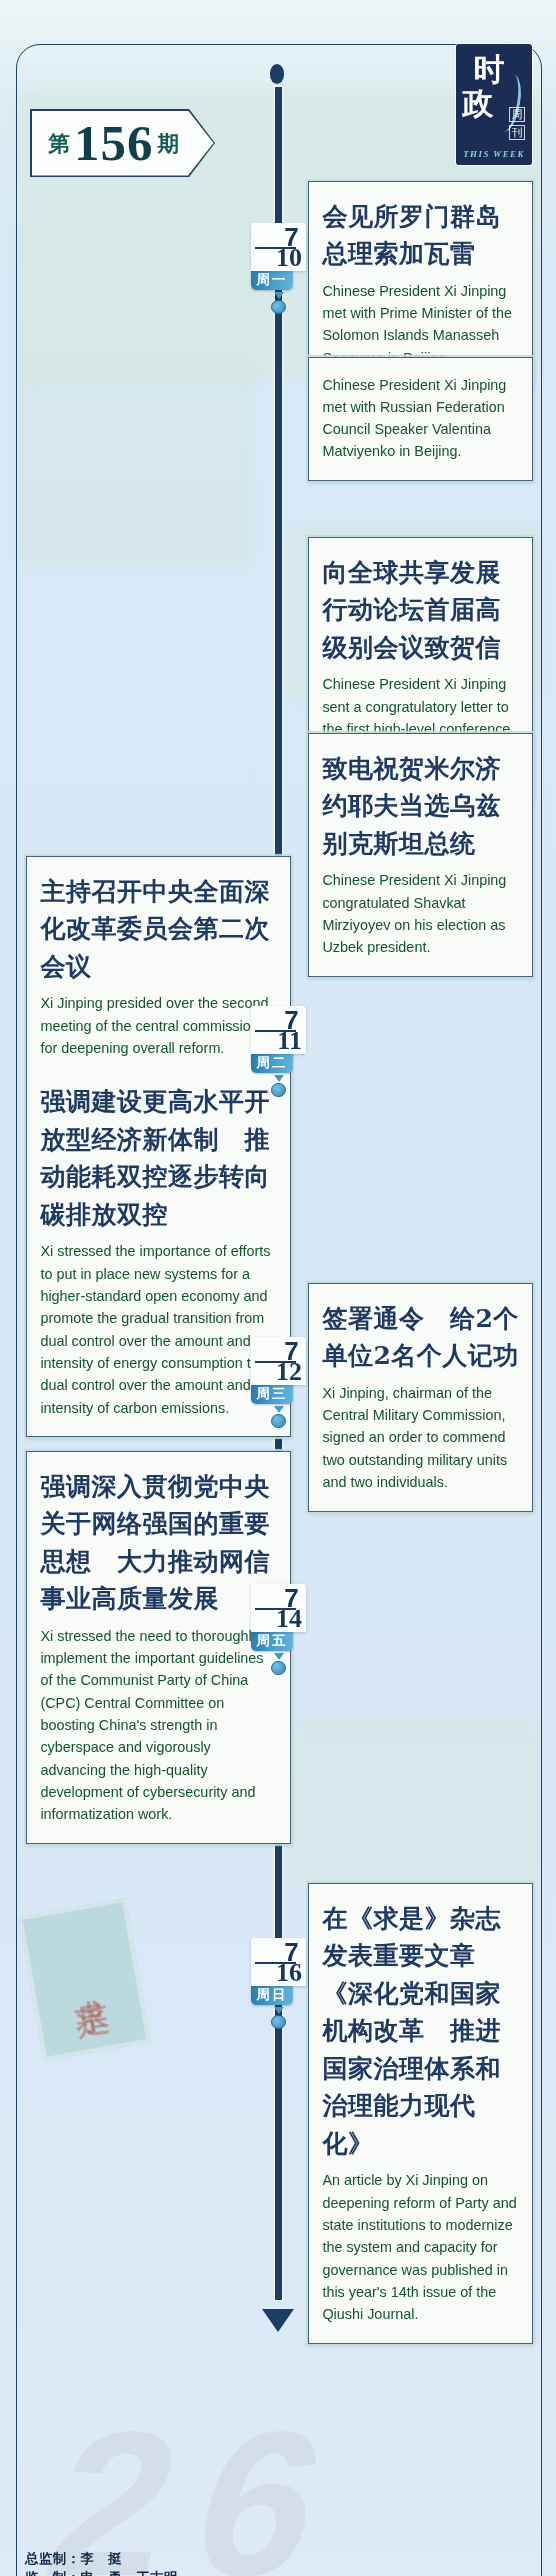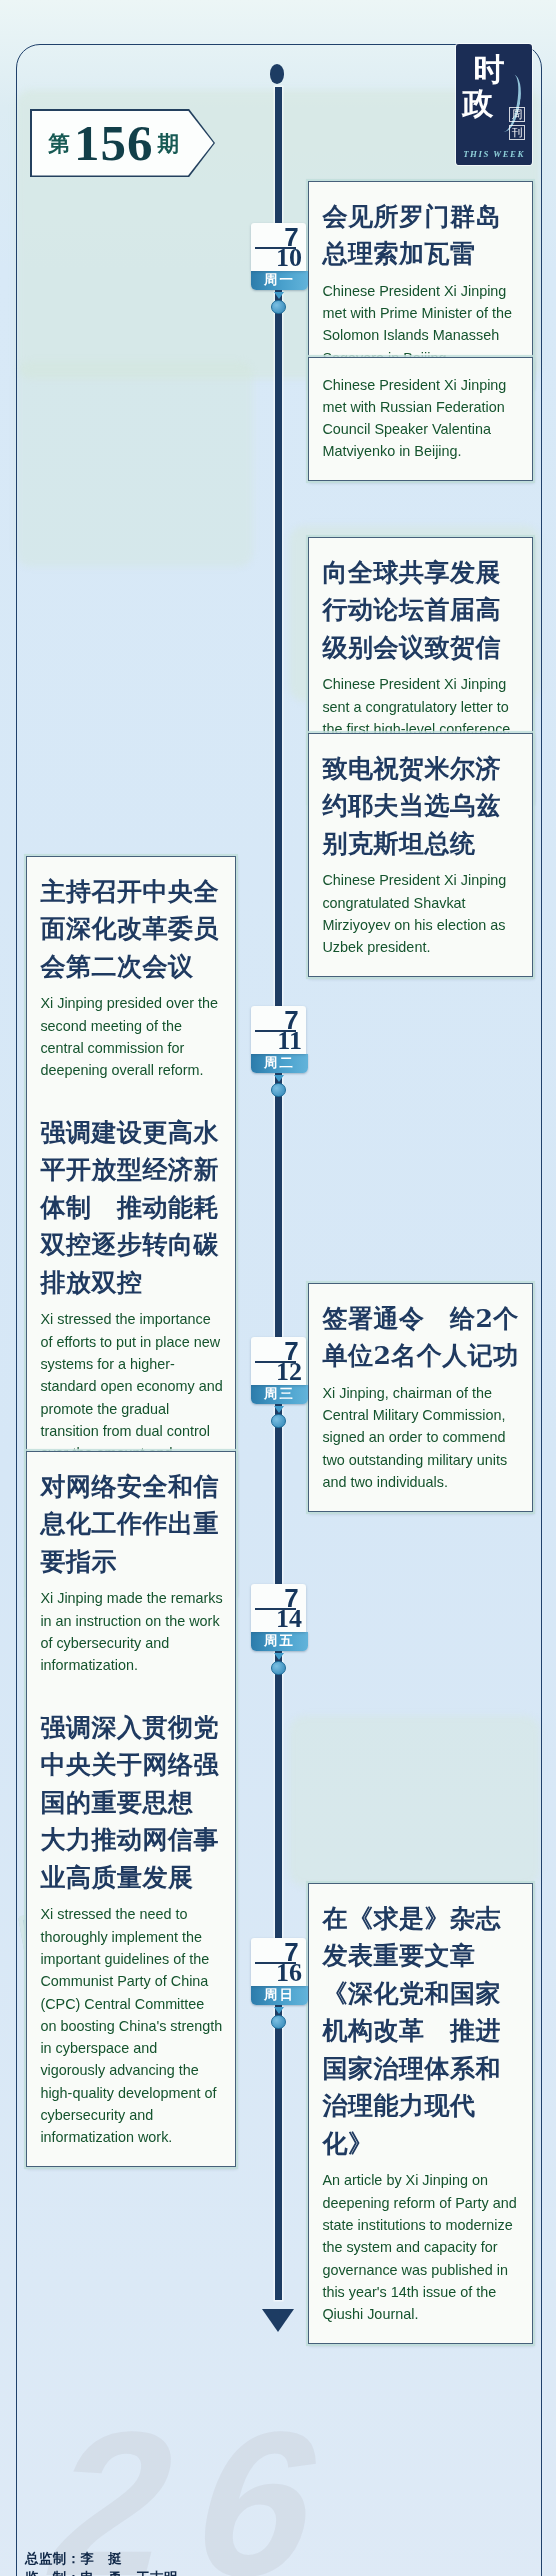--- a/index.html
+++ b/index.html
@@ -39,35 +39,35 @@
   .tl-start{position:absolute;left:270px;top:64px;width:14.4px;height:19.6px;border-radius:50%;background:#1d3c63;}
   .tl-end{position:absolute;left:262px;top:2309px;width:0;height:0;
     border-left:16px solid transparent;border-right:16px solid transparent;border-top:23px solid #1d3c63;}
   
   .marker{position:absolute;left:251px;width:55px;z-index:5;}
   .datebox{position:relative;width:55px;height:48px;background:#fbfdfc;border-radius:3.1px 3.1px 0 0;
     box-shadow:0 1px 2.6px rgba(30,60,90,.25);}
   .datebox .m{position:absolute;top:-1px;right:7.2px;font-size:26px;font-weight:bold;color:#16365c;}
   .datebox .frac{position:absolute;top:24px;left:4.1px;width:41px;height:2.1px;background:#1d3a5e;}
   .datebox .d{position:absolute;bottom:-2.1px;right:4.1px;font-size:26px;font-weight:bold;color:#16365c;font-family:Liberation Serif, serif;}
-  .weekband{width:57px;height:18.5px;line-height:18px;text-align:center;color:#ffffff;
+  .weekband{width:42px;height:18.5px;line-height:18px;text-align:center;color:#ffffff;
     font-size:13.4px;font-weight:bold;letter-spacing:2.1px;border-radius:0 0 5.2px 5.2px;
     background:linear-gradient(90deg,#2c7cab 0%,#49a0cc 55%,#62b3da 100%);
     box-shadow:0 1px 2.1px rgba(30,60,90,.3);}
   .chev{margin:2.1px auto 0;width:0;height:0;border-left:5.7px solid transparent;
     border-right:5.7px solid transparent;border-top:7.7px solid #3f9ac9;}
   .mdot{margin:1.5px auto 0;width:12.4px;height:12.4px;border-radius:50%;
     background:radial-gradient(circle at 35% 35%,#7cc0e3,#2e84b5);border:1.5px solid #1d6b97;}
   
   .card{position:absolute;background:#f9fbf8;border:1px solid #46607a;
     box-shadow:0 0 0 2.1px rgba(193,222,218,.85),1px 1.5px 3.1px rgba(40,70,100,.2);
     padding:15.5px 11.3px 17.5px 13.4px;box-sizing:border-box;}
   .card.right{left:308px;width:225px;}
-  .card.left{left:26px;width:210px;}
-  .card .sec + .sec{margin-top:32px;}
+  .card.left{left:26px;width:265px;}
+  .card .sec + .sec{margin-top:24px;}
   .card h2{margin:0 0 7.2px 0;font-family:"DejaVu Serif","Liberation Serif",serif;
     font-size:25px;line-height:1.5;font-weight:bold;color:#1f3a60;letter-spacing:0.5px;}
   .card p{margin:0;font-size:14.4px;line-height:1.55;color:#14532d;}
   
   .credits{position:absolute;left:25px;top:2550px;color:#0f2747;font-weight:bold;
     font-size:13.4px;line-height:18.5px;letter-spacing:0.5px;}
   
   .book{position:absolute;left:30px;top:1906px;width:109px;height:147px;background:rgba(141,193,183,.38);
     border-radius:3.1px;transform:rotate(-10deg);box-shadow:inset 0 0 0 4.1px rgba(255,255,255,.35);
     display:flex;align-items:center;justify-content:center;}
@@ -211,24 +211,20 @@
 
   <div class="card right" style="top:1283px">
     <div class="sec">
       <h2>签署通令　给2个单位2名个人记功</h2>
       <p>Xi Jinping, chairman of the Central Military Commission, signed an order to commend two outstanding military units and two individuals.</p>
     </div>
   </div>
 
   <div class="card left" style="top:1451px">
     <div class="sec">
-      <h2>对网络安全和信息化工作作出重要指示</h2>
-      <p>Xi Jinping made the remarks in an instruction on the work of cybersecurity and informatization.</p>
-    </div>
-    <div class="sec">
       <h2>强调深入贯彻党中央关于网络强国的重要思想　大力推动网信事业高质量发展</h2>
       <p>Xi stressed the need to thoroughly implement the important guidelines of the Communist Party of China (CPC) Central Committee on boosting China's strength in cyberspace and vigorously advancing the high-quality development of cybersecurity and informatization work.</p>
     </div>
   </div>
 
   <div class="card right" style="top:1883px">
     <div class="sec">
       <h2>在《求是》杂志发表重要文章《深化党和国家机构改革　推进国家治理体系和治理能力现代化》</h2>
       <p>An article by Xi Jinping on deepening reform of Party and state institutions to modernize the system and capacity for governance was published in this year's 14th issue of the Qiushi Journal.</p>
     </div>

